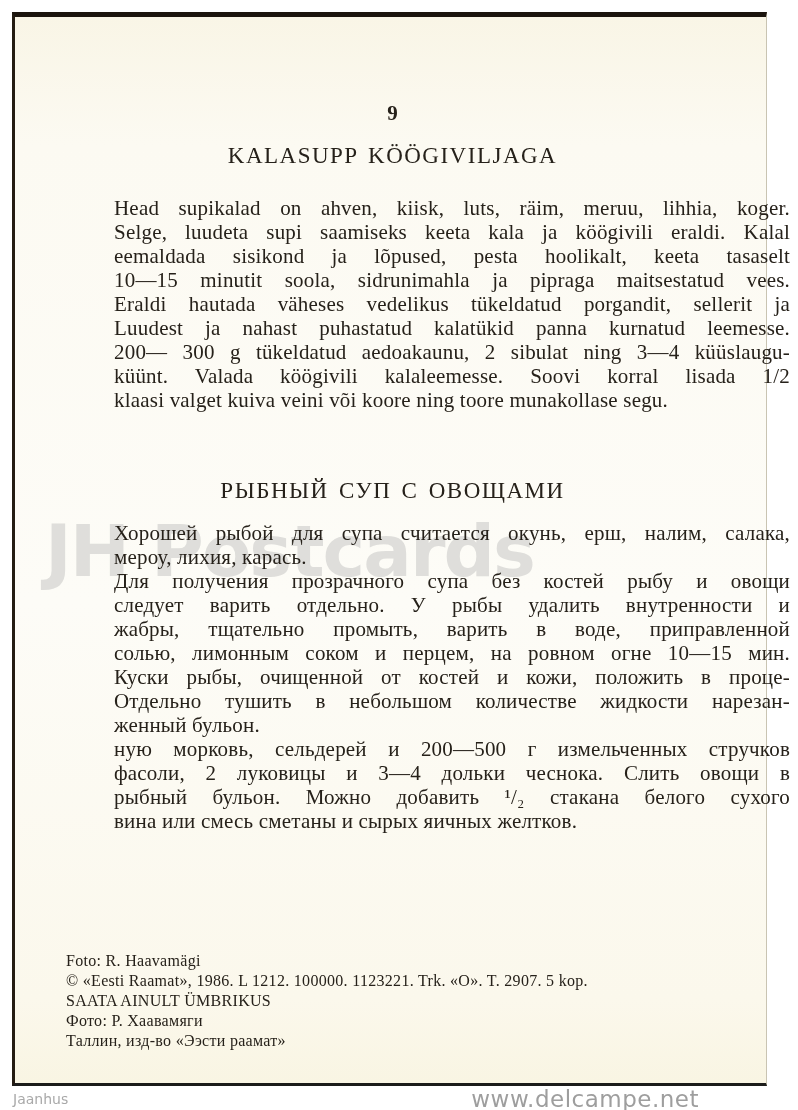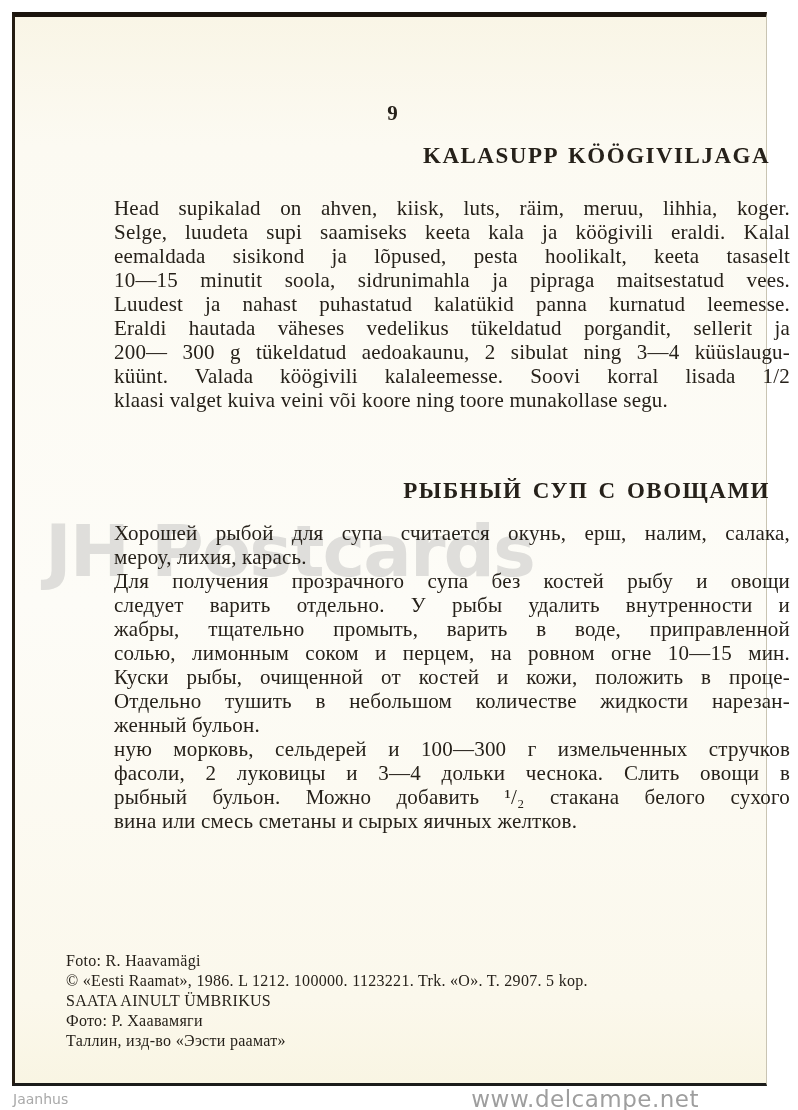--- a/index.html
+++ b/index.html
@@ -43,22 +43,22 @@
   }
   .page-number{
     position:absolute;
     left:0;top:84px;width:755px;
     text-align:center;
     font-size:21px;font-weight:bold;
   }
   .title{
     position:absolute;
     left:0;width:755px;
-    text-align:right;
-    font-size:23px;font-weight:bold;
+    text-align:center;
+    font-size:23px;font-weight:normal;
     letter-spacing:1.5px;
     word-spacing:3px;
   }
   .title-et{top:126px;}
   .title-ru{top:461px;}
   .textblock{
     position:absolute;
     left:51px;
     width:676px;
     margin-left:48px;
@@ -124,40 +124,40 @@
 
       <div class="page-number">9</div>
 
       <div class="title title-et">KALASUPP KÖÖGIVILJAGA</div>
 
       <div class="textblock block-et">
         <div class="tline">Head supikalad on ahven, kiisk, luts, räim, meruu, lihhia, koger.</div>
         <div class="tline">Selge, luudeta supi saamiseks keeta kala ja köögivili eraldi. Kalal</div>
         <div class="tline">eemaldada sisikond ja lõpused, pesta hoolikalt, keeta tasaselt</div>
         <div class="tline">10—15 minutit soola, sidrunimahla ja pipraga maitsestatud vees.</div>
+        <div class="tline">Eraldi hautada väheses vedelikus tükeldatud porgandit, sellerit ja</div>
         <div class="tline">Luudest ja nahast puhastatud kalatükid panna kurnatud leemesse.</div>
-        <div class="tline">Eraldi hautada väheses vedelikus tükeldatud porgandit, sellerit ja</div>
         <div class="tline">200— 300 g tükeldatud aedoakaunu, 2 sibulat ning 3—4 küüslaugu-</div>
         <div class="tline">küünt. Valada köögivili kalaleemesse. Soovi korral lisada 1/2</div>
         <div class="tline no-j">klaasi valget kuiva veini või koore ning toore munakollase segu.</div>
       </div>
 
       <div class="title title-ru">РЫБНЫЙ СУП С ОВОЩАМИ</div>
 
       <div class="textblock block-ru">
         <div class="tline">Хорошей рыбой для супа считается окунь, ерш, налим, салака,</div>
         <div class="tline no-j">мероу, лихия, карась.</div>
         <div class="tline">Для получения прозрачного супа без костей рыбу и овощи</div>
         <div class="tline">следует варить отдельно. У рыбы удалить внутренности и</div>
         <div class="tline">жабры, тщательно промыть, варить в воде, приправленной</div>
         <div class="tline">солью, лимонным соком и перцем, на ровном огне 10—15 мин.</div>
         <div class="tline">Куски рыбы, очищенной от костей и кожи, положить в проце-</div>
         <div class="tline">Отдельно тушить в небольшом количестве жидкости нарезан-</div>
         <div class="tline no-j">женный бульон.</div>
-        <div class="tline">ную морковь, сельдерей и 100—300 г измельченных стручков</div>
+        <div class="tline">ную морковь, сельдерей и 200—500 г измельченных стручков</div>
         <div class="tline">фасоли, 2 луковицы и 3—4 дольки чеснока. Слить овощи в</div>
         <div class="tline">рыбный бульон. Можно добавить ¹/₂ стакана белого сухого</div>
         <div class="tline no-j">вина или смесь сметаны и сырых яичных желтков.</div>
       </div>
 
       <div class="imprint">
         <div class="iline">Foto: R. Haavamägi</div>
         <div class="iline">© «Eesti Raamat», 1986. L 1212. 100000. 1123221. Trk. «O». T. 2907. 5 kop.</div>
         <div class="iline">SAATA AINULT ÜMBRIKUS</div>
         <div class="iline">Фото: Р. Хаавамяги</div>

